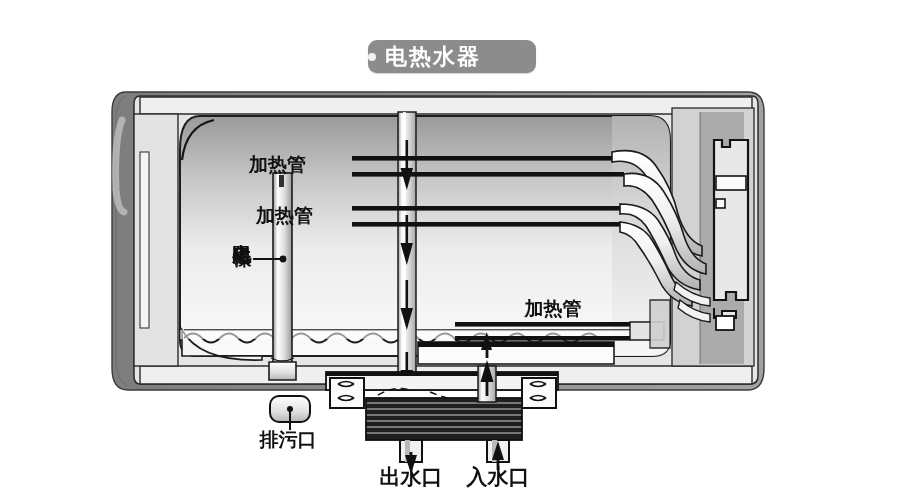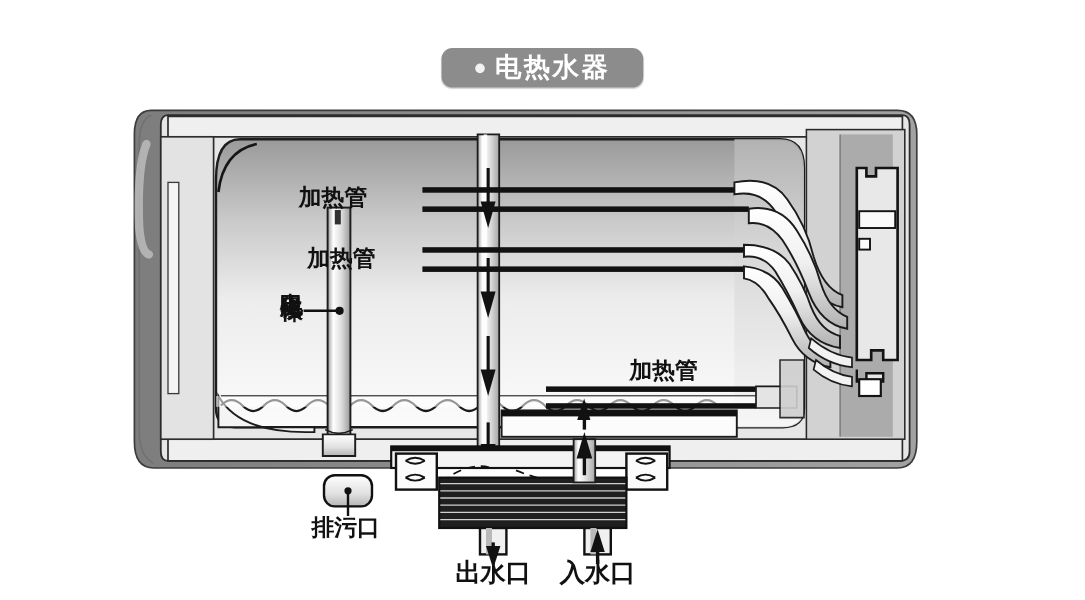--- a/index.html
+++ b/index.html
@@ -25,21 +25,20 @@
   #title-badge {
     position: absolute;
     left: 368px;
     top: 40px;
     width: 168px;
     height: 33px;
     background: #8c8c8c;
     border-radius: 9px;
     display: flex;
     align-items: center;
-    justify-content: center;
     gap: 9px;
     box-shadow: 0 1px 1px rgba(0,0,0,0.18);
   }
   #title-dot {
     width: 8px;
     height: 8px;
     border-radius: 50%;
     background: #f2f2f2;
     flex: 0 0 auto;
     margin-top: 1px;

